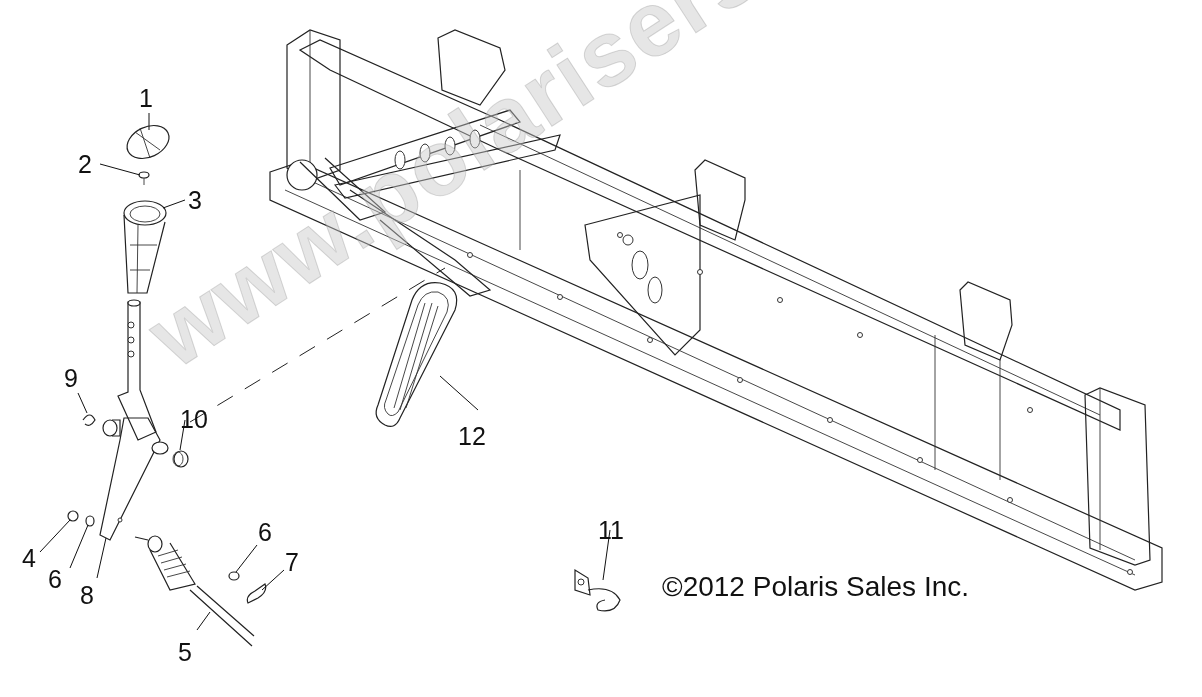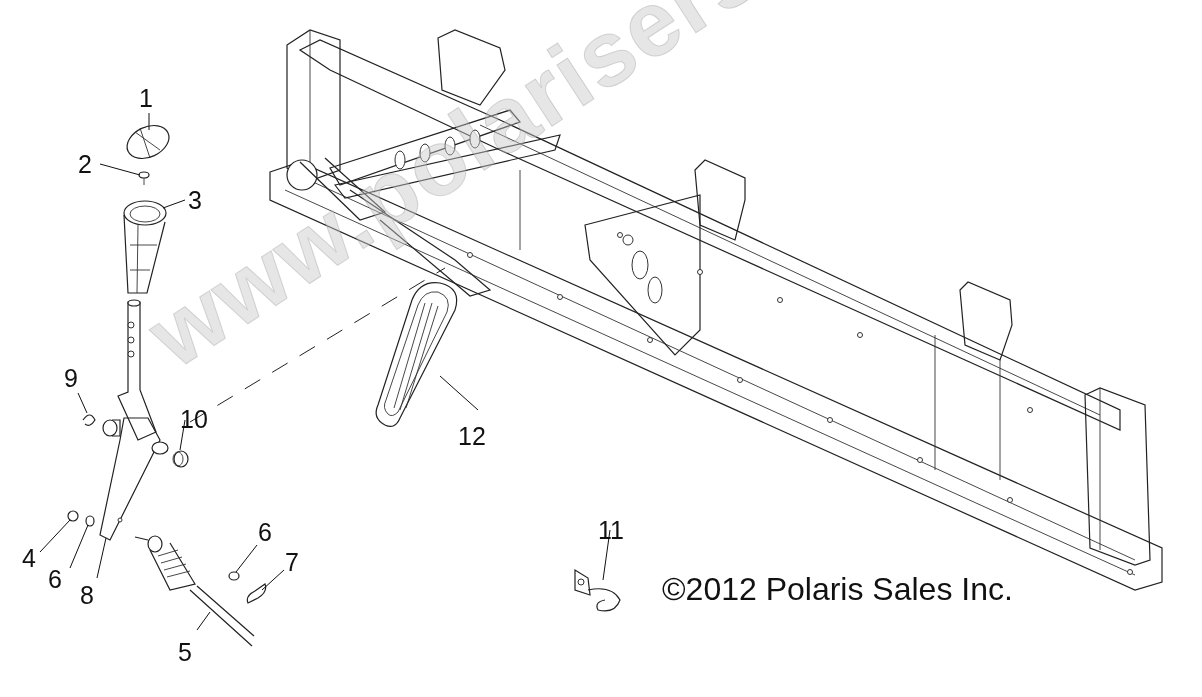--- a/index.html
+++ b/index.html
@@ -9,21 +9,21 @@
   .ln { fill: none; stroke: #222; stroke-width: 1.2; }
   .thin { fill: none; stroke: #333; stroke-width: 0.9; }
   .dash { fill: none; stroke: #222; stroke-width: 1; stroke-dasharray: 18 14; }
   .fillw { fill: #fff; stroke: #222; stroke-width: 1.2; }
   .hole { fill: #fff; stroke: #333; stroke-width: 1; }
   .leader { stroke: #111; stroke-width: 1; fill: none; }
   .callout { position: absolute; font-size: 25px; color: #111; line-height: 1; }
   .watermark { position: absolute; left: 130px; top: 300px; font-size: 92px; font-weight: bold;
                color: rgba(200,200,200,0.45); transform: rotate(-33deg); transform-origin: left top;
                white-space: nowrap; letter-spacing: 2px; -webkit-text-stroke: 1px rgba(150,150,150,0.35); }
-  .copyright { position: absolute; left: 662px; top: 571px; font-size: 32px; color: #111; }
+  .copyright { position: absolute; left: 662px; top: 571px; font-size: 28px; color: #111; }
 </style>
 </head>
 <body>
 
 <svg id="diagram" viewBox="0 0 1202 697" xmlns="http://www.w3.org/2000/svg">
 
   <g>
 
     <path class="ln" d="M270 172 L300 162 L1162 548 L1162 582 L1135 590 L270 200 Z"></path>
     <path class="thin" d="M300 176 L1135 560"></path>

